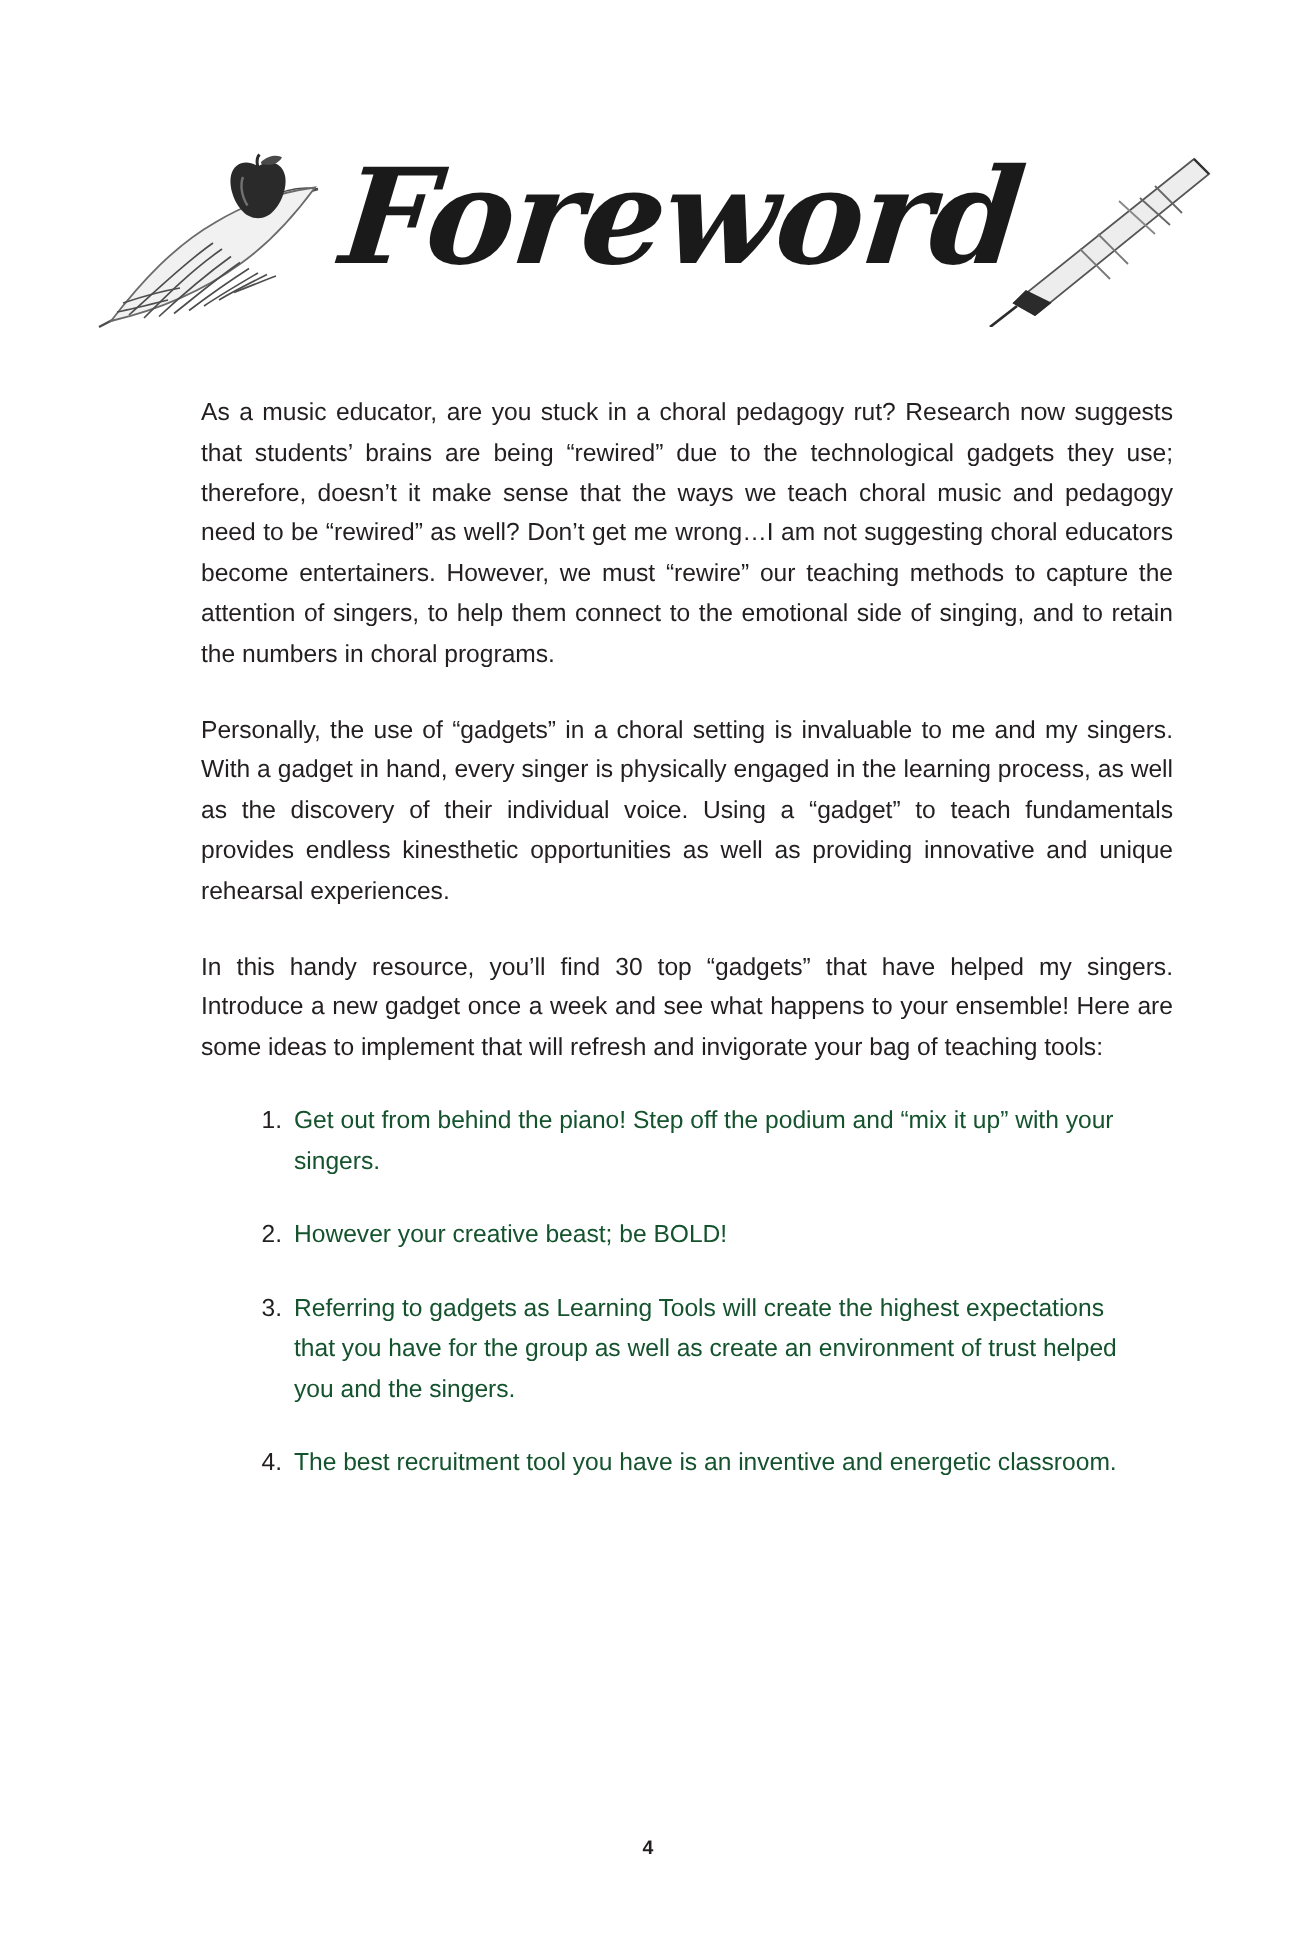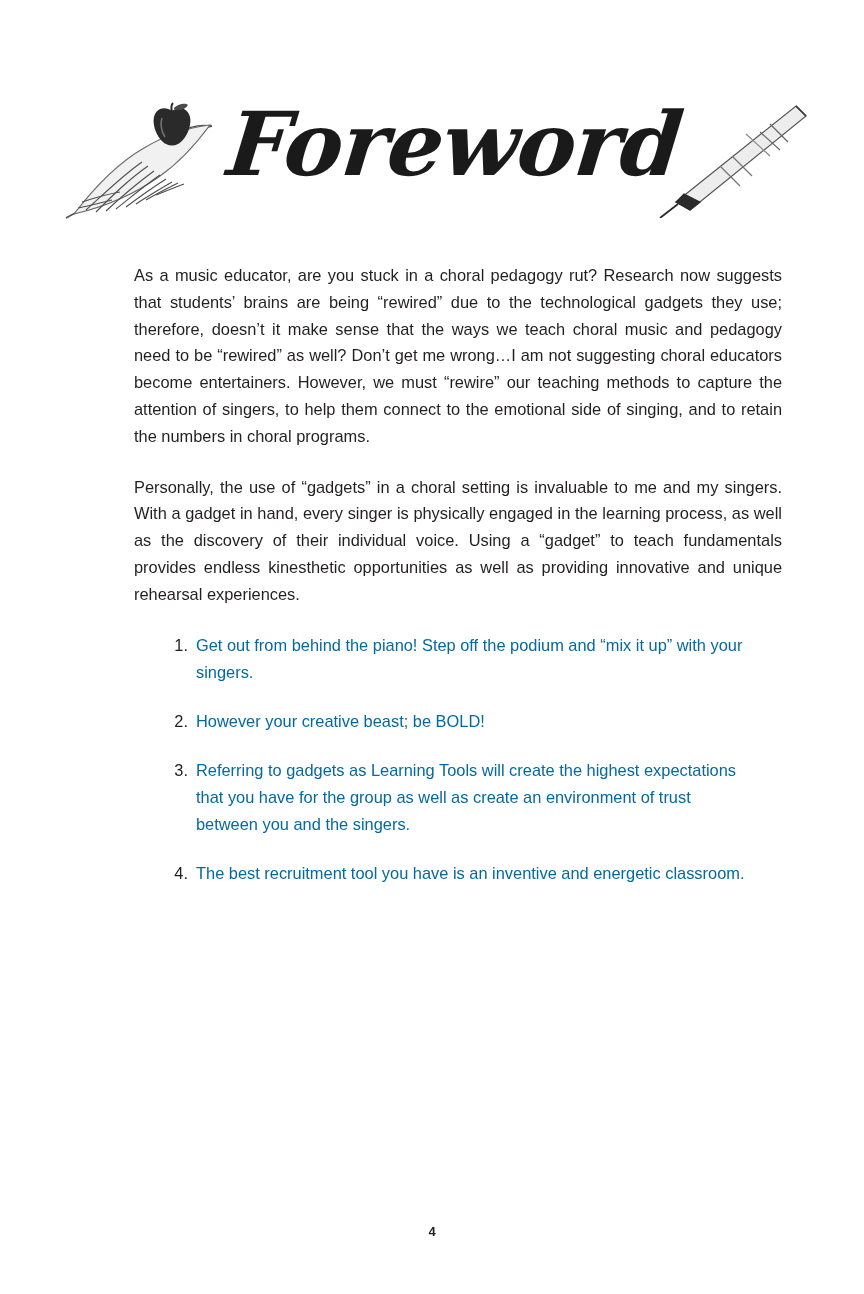--- a/index.html
+++ b/index.html
@@ -98,21 +98,21 @@
     margin: 0;
     padding: 0 0 0 62px;
     list-style: none;
     counter-reset: idea;
   }
   ol.ideas > li {
     position: relative;
     margin: 0 0 22px 0;
     font-size: 16.4px;
     line-height: 27px;
-    color: #0369a1;
+    color: #14532d;
     max-width: 560px;
   }
   ol.ideas > li::before {
     counter-increment: idea;
     content: counter(idea) ".";
     position: absolute;
     left: -32px;
     top: 0;
     width: 24px;
     text-align: right;
@@ -182,24 +182,25 @@
         <path d="M58 106 L40 120" stroke="#2b2b2b" stroke-width="1.8"></path>
         <path d="M126 36 L150 58" stroke="#888"></path>
       </g>
     </svg>
 
   </div>
 
   <div class="content">
     <p class="para">As a music educator, are you stuck in a choral pedagogy rut? Research now suggests that students’ brains are being “rewired” due to the technological gadgets they use; therefore, doesn’t it make sense that the ways we teach choral music and pedagogy need to be “rewired” as well? Don’t get me wrong…I am not suggesting choral educators become entertainers. However, we must “rewire” our teaching methods to capture the attention of singers, to help them connect to the emotional side of singing, and to retain the numbers in choral programs.</p>
     <p class="para">Personally, the use of “gadgets” in a choral setting is invaluable to me and my singers. With a gadget in hand, every singer is physically engaged in the learning process, as well as the discovery of their individual voice. Using a “gadget” to teach fundamentals provides endless kinesthetic opportunities as well as providing innovative and unique rehearsal experiences.</p>
+    <p class="para last">In this handy resource, you’ll find 30 top “gadgets” that have helped my singers. Introduce a new gadget once a week and see what happens to your ensemble! Here are some ideas to implement that will refresh and invigorate your bag of teaching tools:</p>
 
     <ol class="ideas">
       <li>Get out from behind the piano! Step off the podium and “mix it up” with your singers.</li>
       <li>However your creative beast; be BOLD!</li>
-      <li>Referring to gadgets as Learning Tools will create the highest expectations that you have for the group as well as create an environment of trust between you and the singers.</li>
+      <li>Referring to gadgets as Learning Tools will create the highest expectations that you have for the group as well as create an environment of trust helped you and the singers.</li>
       <li>The best recruitment tool you have is an inventive and energetic classroom.</li>
     </ol>
   </div>
 
   <div class="folio">4</div>
 
 </div>
 
 </body></html>

